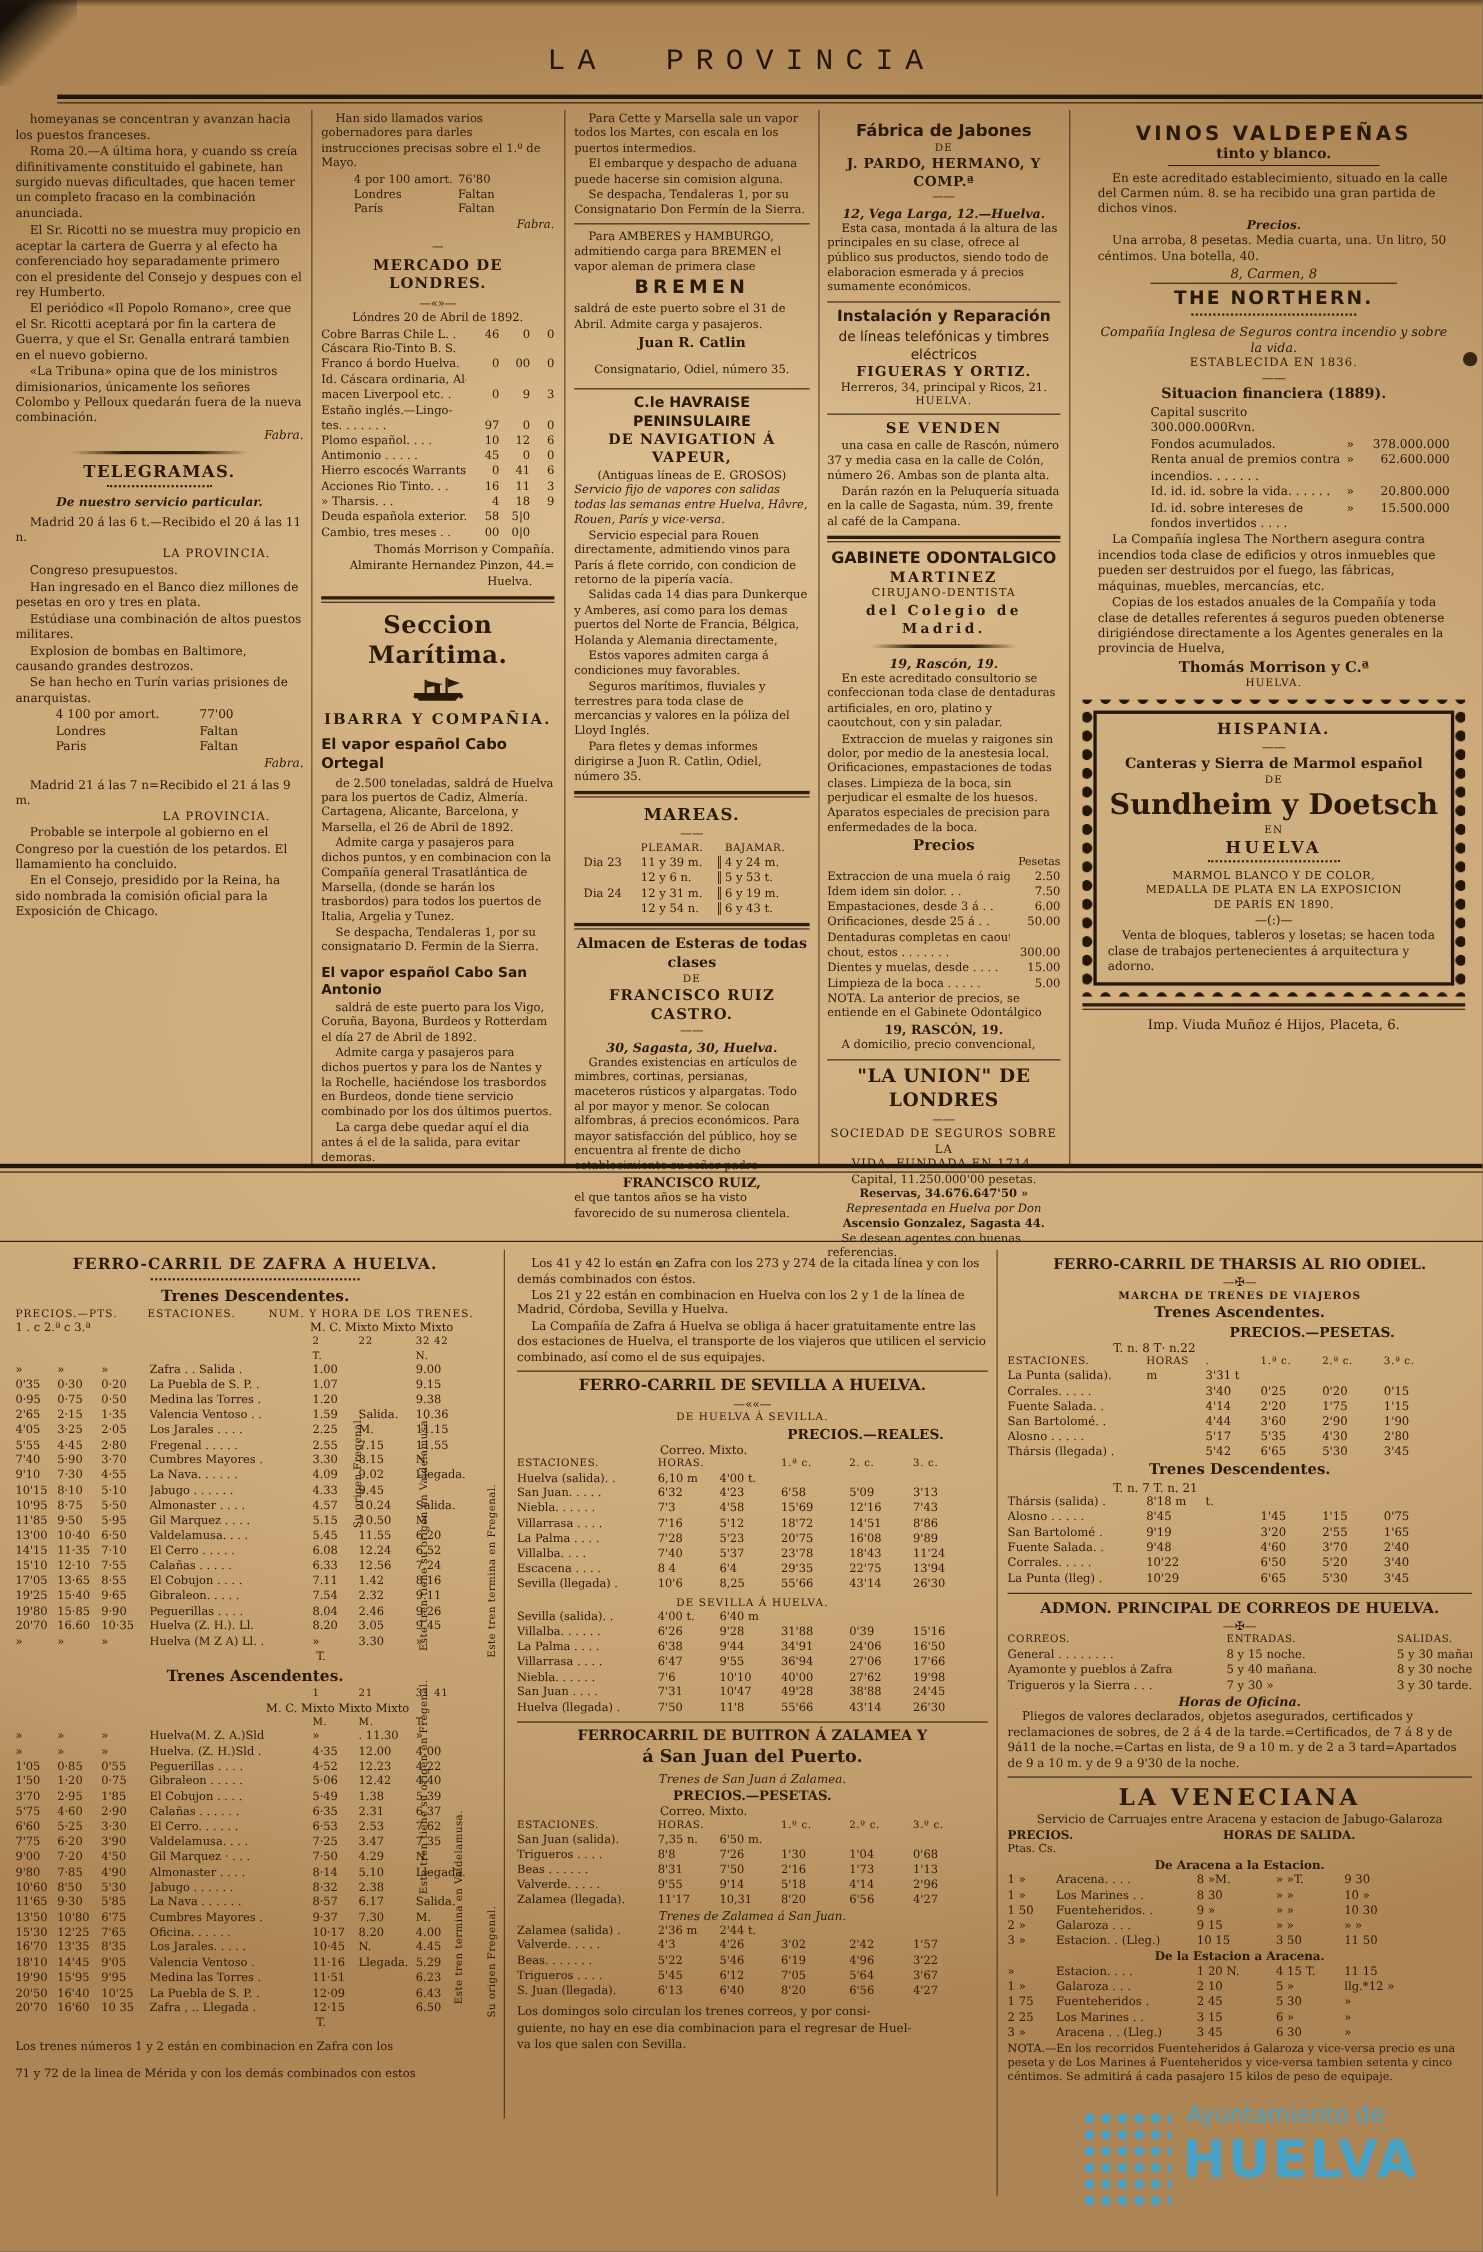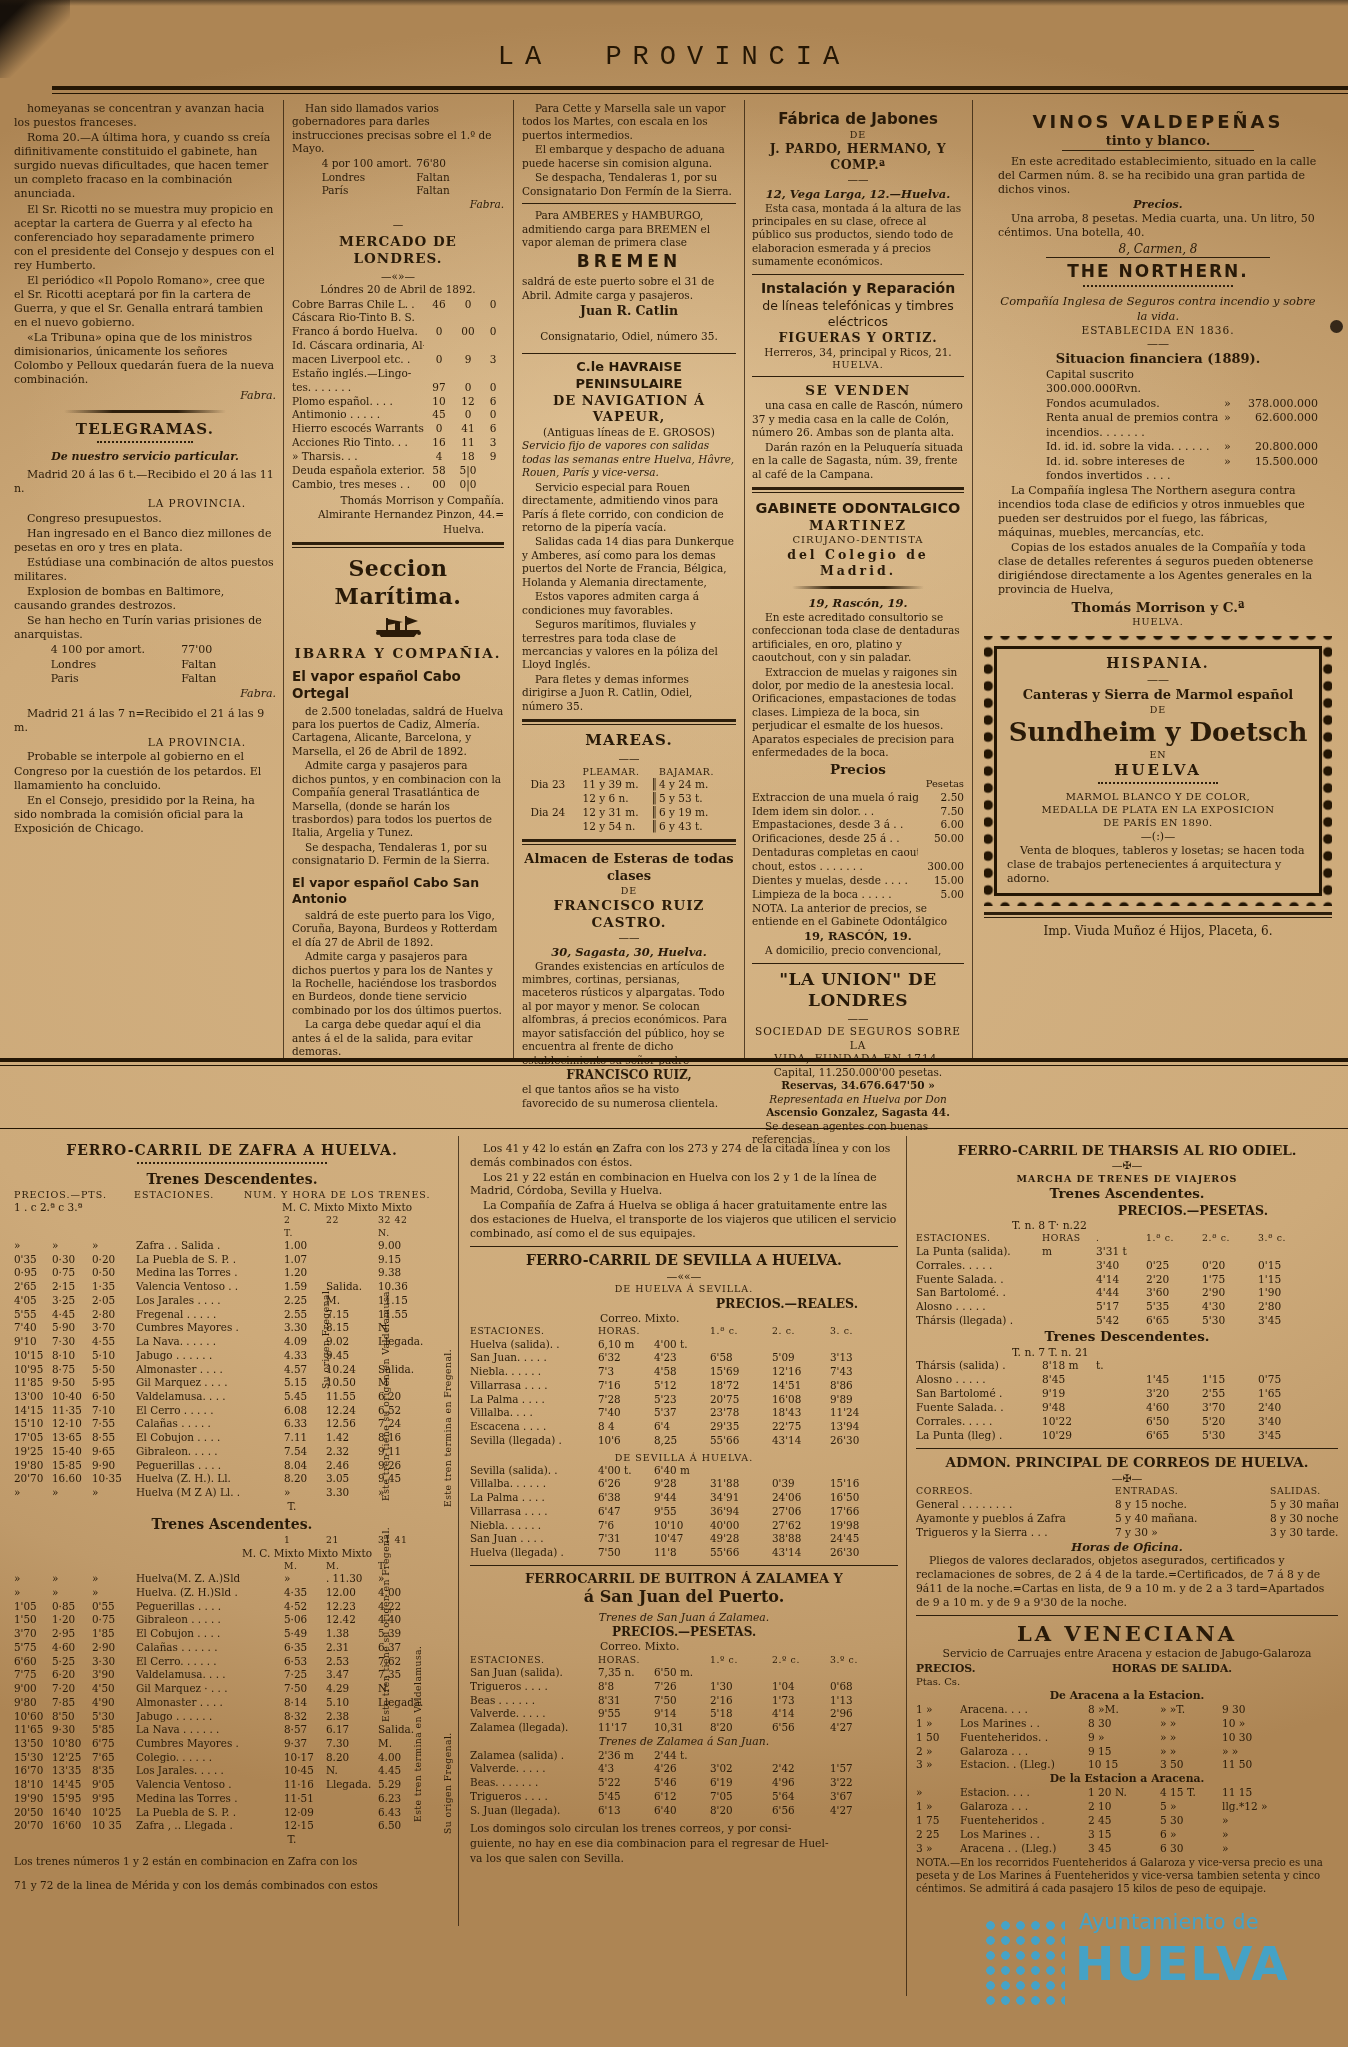--- a/index.html
+++ b/index.html
@@ -28,21 +28,21 @@
   .vrule{position:absolute;width:1px;background:rgba(41,26,8,.75);}
   
   .tbl{position:relative;}
   .tr{display:grid;line-height:1.32;}
   .td{white-space:nowrap;overflow:hidden;}
   .thead .td{font-size:9.3px;letter-spacing:.6px;}
   
   .t-quote{width:72%;margin:0 auto;}
   .t-quote .tr{grid-template-columns:1fr 58px;}
   .t-mercado .tr{grid-template-columns:1fr 30px 28px 22px;}
-  .t-mercado .c1,.t-mercado .c2,.t-mercado .c3{text-align:center;}
+  .t-mercado .c1,.t-mercado .c2,.t-mercado .c3{text-align:right;}
   .t-mareas{width:92%;margin:0 auto;}
   .t-mareas .tr{grid-template-columns:52px 1fr 8px 1fr;}
   .t-dent .tr{grid-template-columns:1fr 46px;}
   .t-dent .c1{text-align:right;}
   .t-northern .tr{grid-template-columns:1fr 14px 80px;}
   .t-northern .c0{white-space:normal;margin-left:48px;}
   .t-northern .c2{text-align:right;}
   .t-zafra .tr{grid-template-columns:38px 40px 44px 148px 42px 52px 56px;}
   .t-zafra{font-size:10.4px;}
   .t-sev .tr{grid-template-columns:128px 56px 56px 62px 58px 52px;}
@@ -859,21 +859,21 @@
           <span class="td c2">6'75</span>
           <span class="td c3">Cumbres Mayores .</span>
           <span class="td c4">9·37</span>
           <span class="td c5">7.30</span>
           <span class="td c6">M.</span>
         </div>
         <div class="tr">
           <span class="td c0">15'30</span>
           <span class="td c1">12'25</span>
           <span class="td c2">7'65</span>
-          <span class="td c3">Colegio. . . . . .</span>
+          <span class="td c3">Oficina. . . . . .</span>
           <span class="td c4">10·17</span>
           <span class="td c5">8.20</span>
           <span class="td c6">4.00</span>
         </div>
         <div class="tr">
           <span class="td c0">16'70</span>
           <span class="td c1">13'35</span>
           <span class="td c2">8'35</span>
           <span class="td c3">Los Jarales. . . . .</span>
           <span class="td c4">10·45</span>

